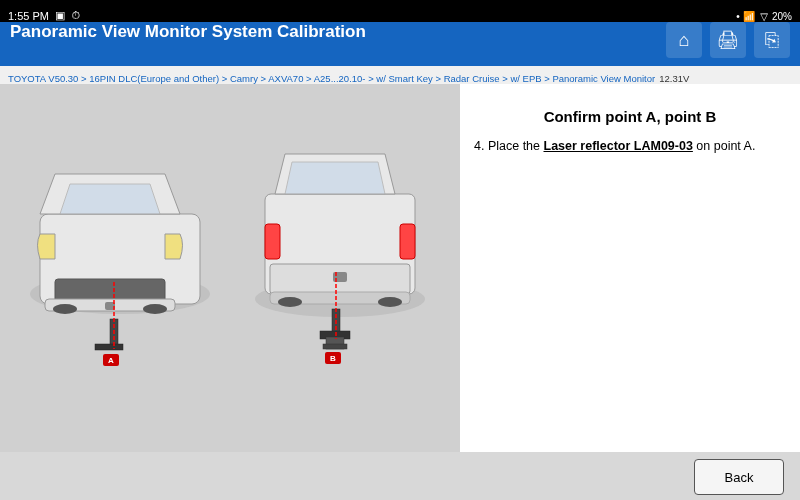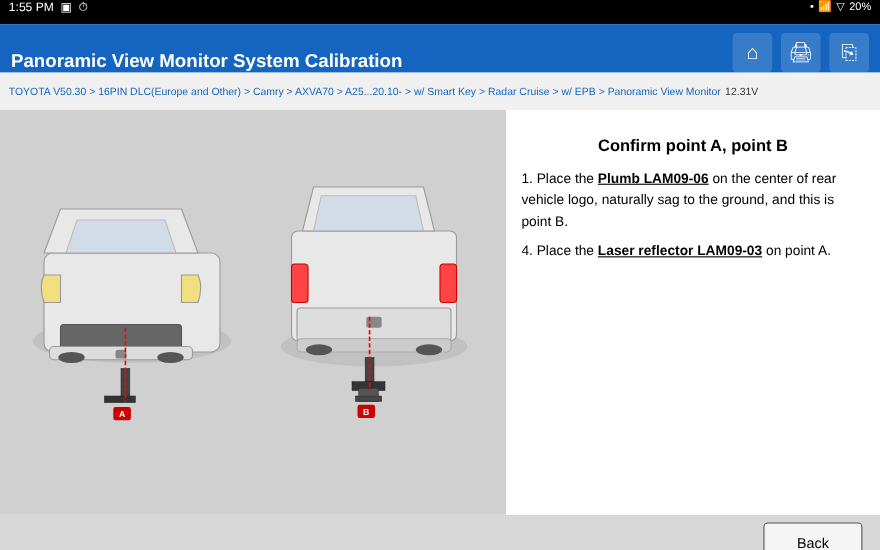--- a/index.html
+++ b/index.html
@@ -4,37 +4,37 @@
   <style>
     * { margin: 0; padding: 0; box-sizing: border-box; }
     body { width: 800px; height: 500px; overflow: hidden; font-family: Arial, sans-serif; background: #e8e8e8; }
 
     
     .status-bar {
       width: 800px;
       height: 22px;
       background: #000;
       display: flex;
-      align-items: flex-start;
+      align-items: flex-end;
       justify-content: space-between;
       padding: 0 8px;
       color: #fff;
       font-size: 11px;
       gap: 47px;
     }
     .status-bar-left { display: flex; align-items: center; gap: 6px; }
     .status-bar-right { display: flex; align-items: center; gap: 4px; font-size: 10px; }
 
     
     .header {
       width: 800px;
       height: 44px;
       background: #1565c0;
       display: flex;
-      align-items: flex-end;
+      align-items: flex-start;
       justify-content: space-between;
       padding: 0 10px;
     }
     .header-title {
       color: #fff;
       font-size: 17px;
       font-weight: bold;
     }
     .header-icons {
       display: flex;
@@ -51,24 +51,24 @@
       align-items: center;
       justify-content: center;
       cursor: pointer;
       color: #fff;
       font-size: 18px;
     }
 
     
     .breadcrumb {
       width: 800px;
-      height: 34px;
+      height: 18px;
       background: #f0f0f0;
       display: flex;
-      align-items: center;
+      align-items: flex-end;
       padding: 0 8px;
       font-size: 9.5px;
       color: #1565c0;
       overflow: hidden;
       white-space: nowrap;
     }
     .breadcrumb-voltage {
       color: #333;
       margin-left: 4px;
     }
@@ -249,23 +249,20 @@
         <rect x="75" y="228" width="16" height="12" rx="2" fill="#cc0000"></rect>
         <text x="83" y="237" text-anchor="middle" fill="white" font-size="8" font-weight="bold">B</text>
       </g>
     </svg>
   </div>
 
   <div class="right-panel">
     <div class="instruction-title">Confirm point A, point B</div>
     <div class="instruction-text">
       <div class="instruction-step">
-        <span>1. Place the </span><u>Plumb LAM09-06</u><span> on the center of rear vehicle logo, naturally sag to the ground, and this is point B.</span>
-      </div>
-      <div class="instruction-step">
         <span>4. Place the </span><u>Laser reflector LAM09-03</u><span> on point A.</span>
       </div>
     </div>
   </div>
 
 </div>
 
 <div class="button-row">
   <button class="btn">Back</button>
 </div>

